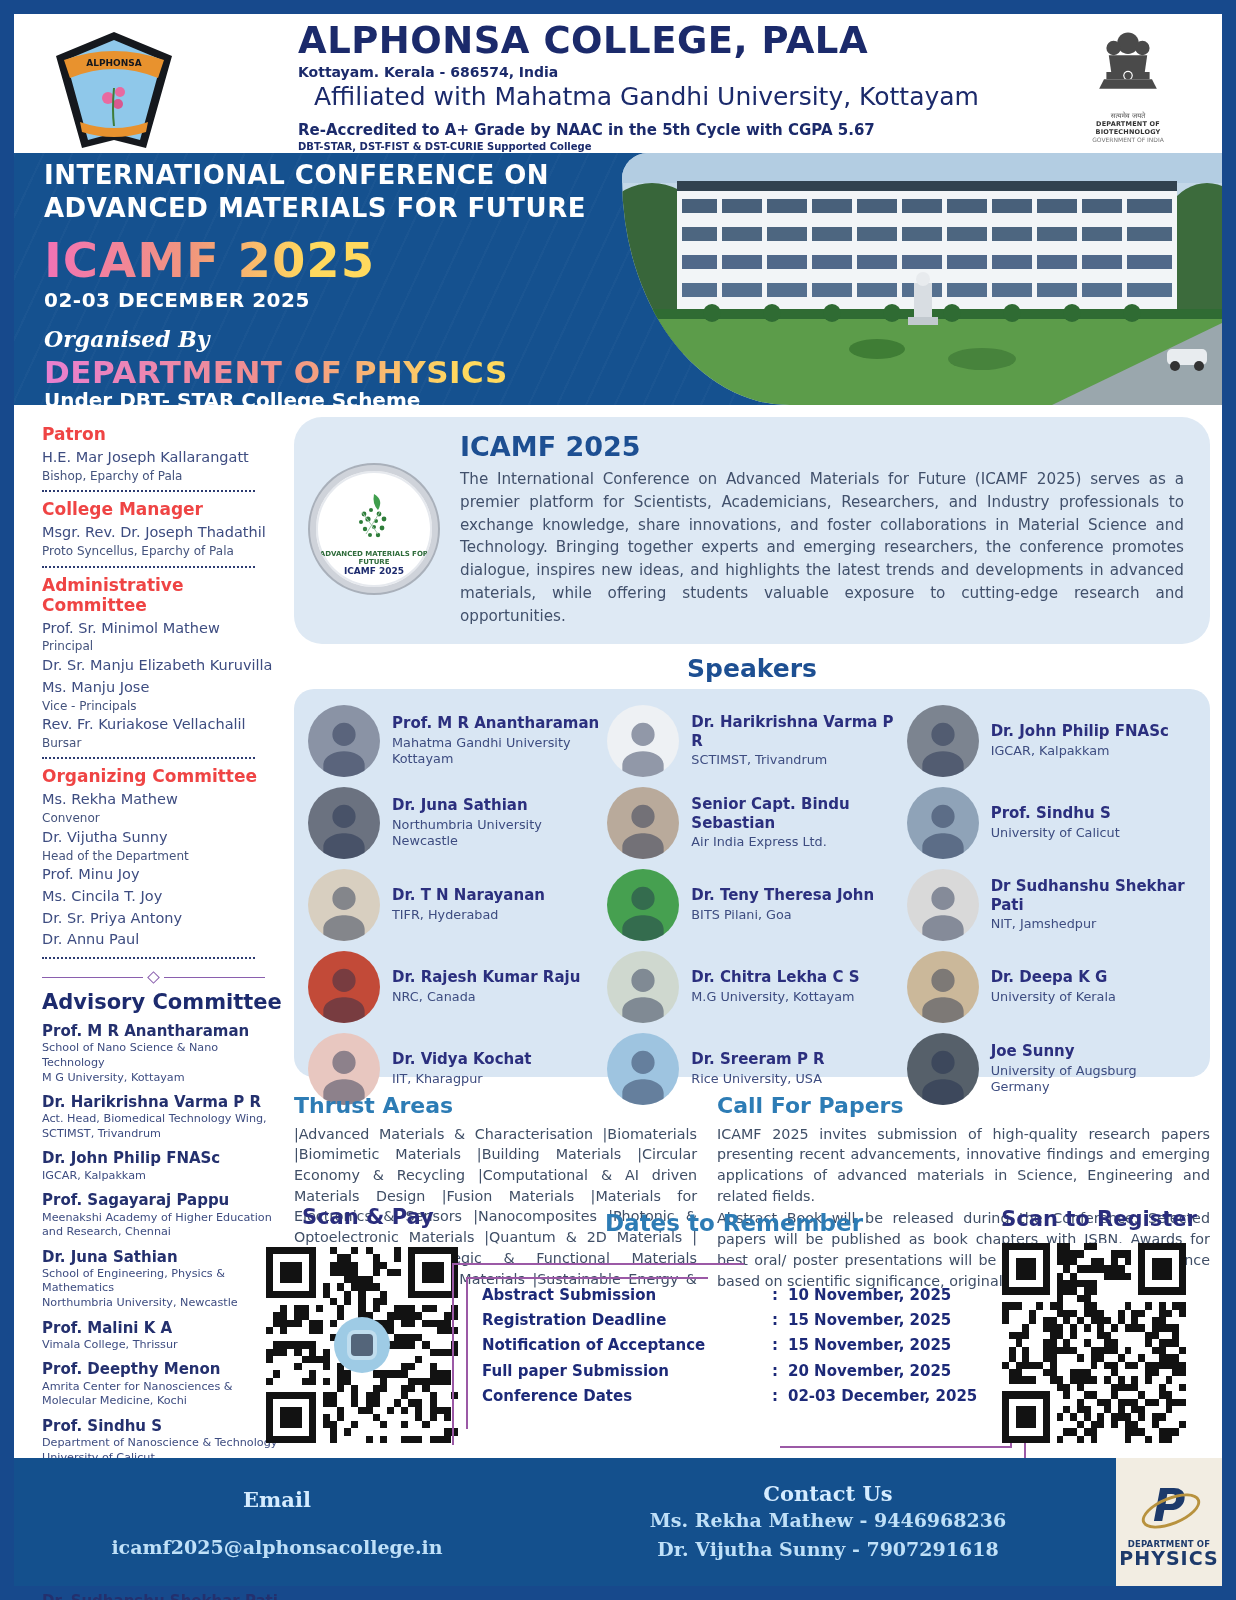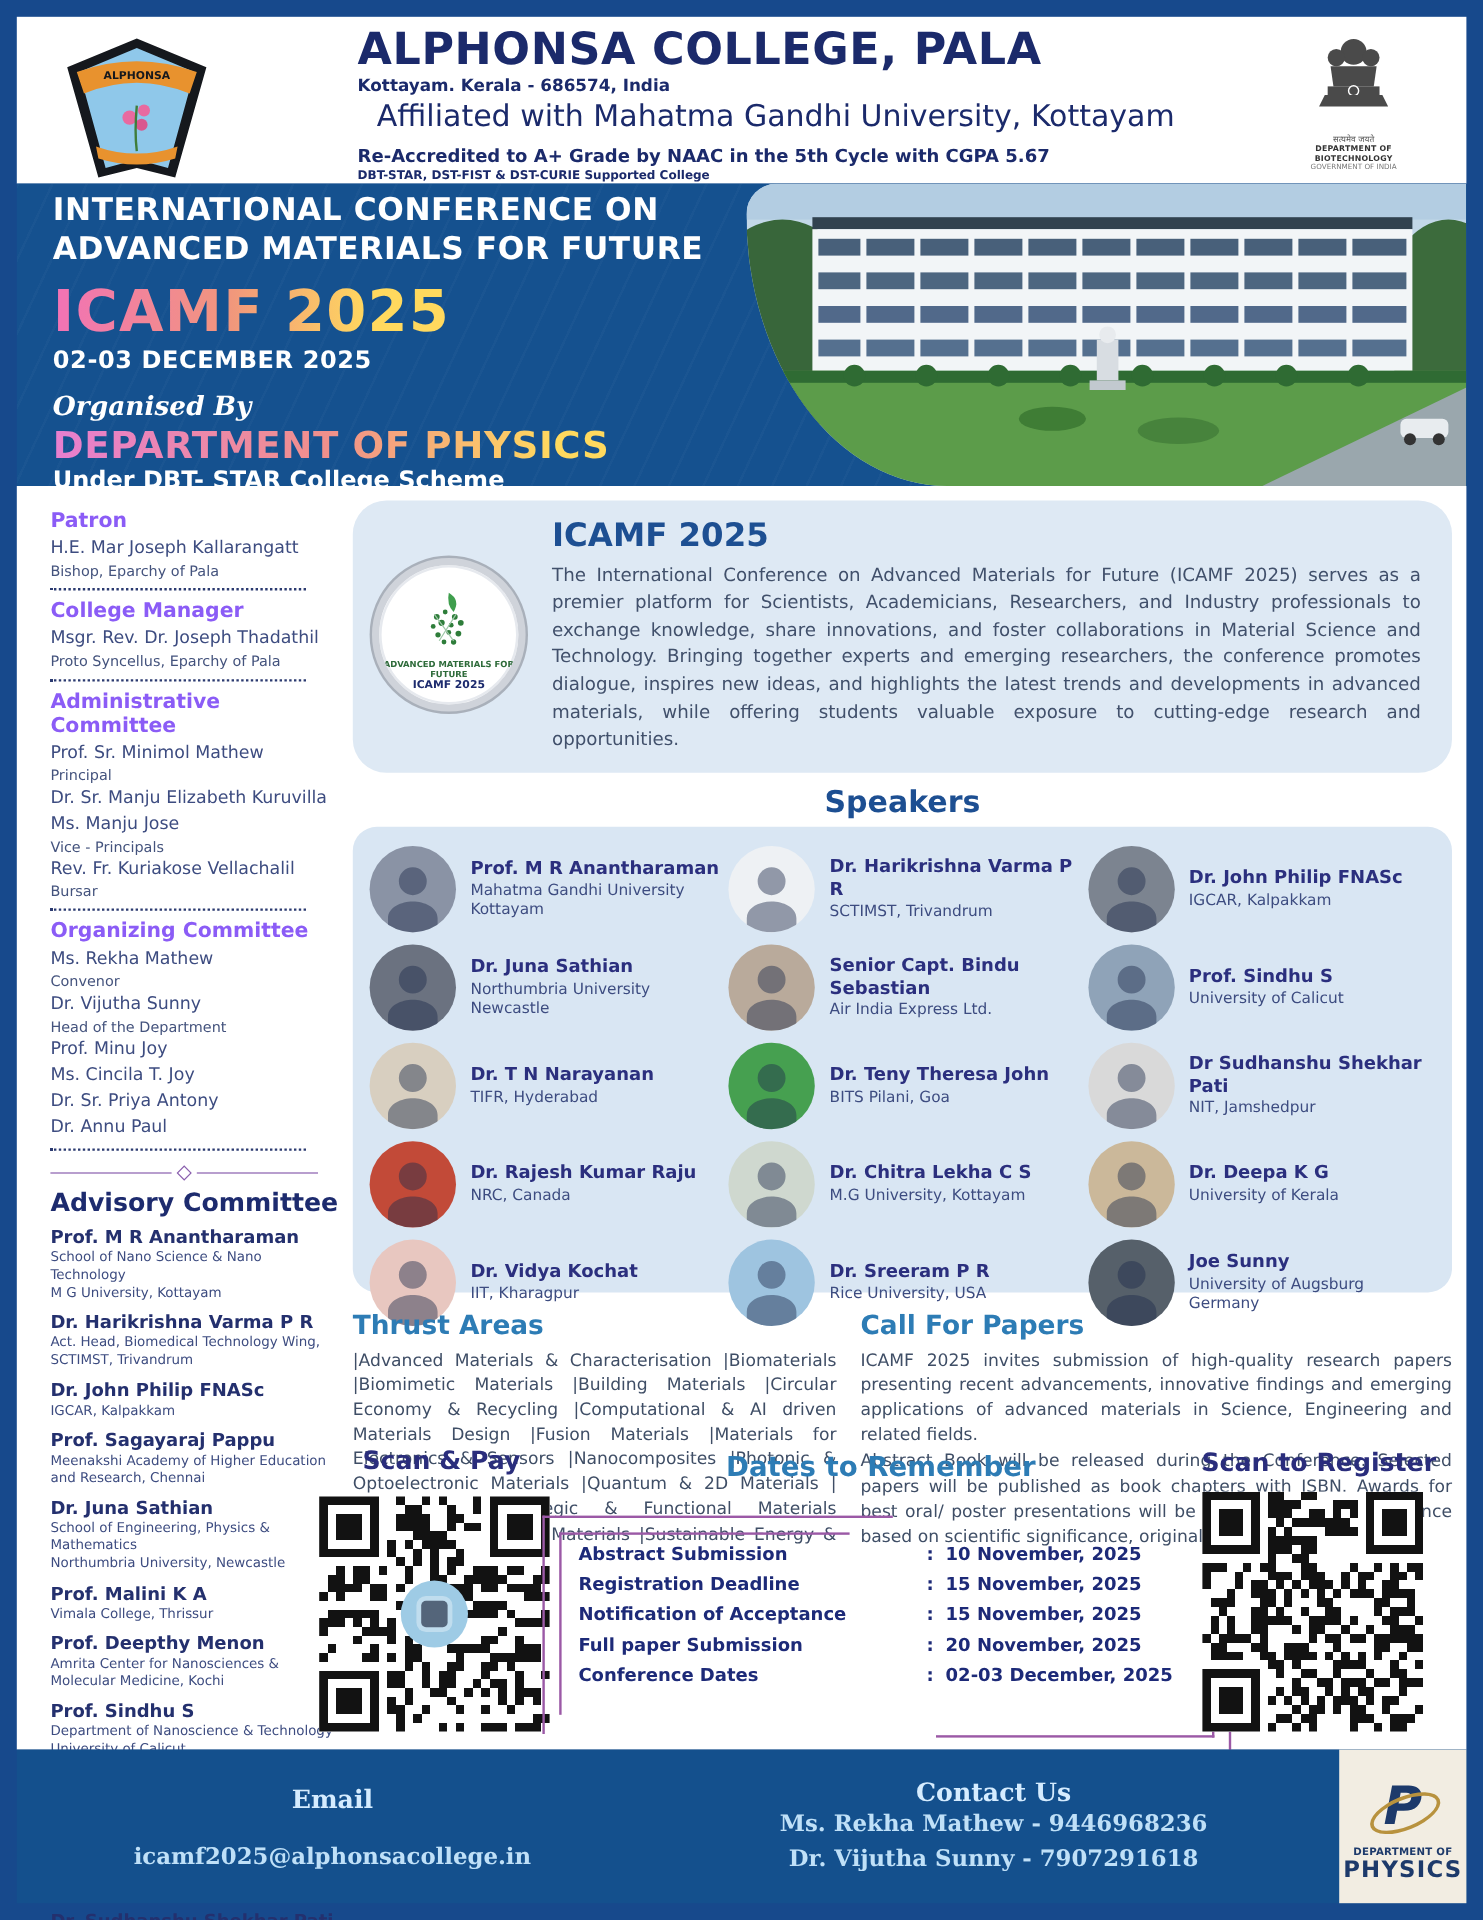--- a/index.html
+++ b/index.html
@@ -38,21 +38,21 @@
     font-size:22px;margin-top:14px;}
   .dept{font-size:31px;font-weight:800;letter-spacing:.5px;margin-top:2px;
     background:linear-gradient(90deg,#e87fd0 0%,#f0908a 50%,#ffd95e 90%);
     -webkit-background-clip:text;background-clip:text;color:transparent;display:inline-block;}
   .scheme{font-size:20px;font-weight:700;margin-top:-2px;}
   .photo{position:absolute;right:0;top:0;width:600px;height:252px;overflow:hidden;
     border-bottom-left-radius:170px 230px;border-top-left-radius:26px;}
   
   .content{position:absolute;left:14px;top:405px;right:14px;bottom:142px;background:#ffffff;}
   .sidebar{position:absolute;left:0;top:0;width:276px;padding:12px 6px 0 28px;box-sizing:border-box;}
-  .c-title{font-size:17px;font-weight:800;color:#8b5cf6;margin:7px 0 3px 0;}
+  .c-title{font-size:17px;font-weight:800;color:#ef4444;margin:7px 0 3px 0;}
   .m-name{font-size:14.5px;font-weight:500;color:#3d4c80;line-height:1.5;}
   .m-role{font-size:12px;color:#44537d;line-height:1.3;}
   .dotted{border-bottom:2px dotted #2b3a70;width:88%;margin:6px 0 4px 0;}
   .ornament{display:flex;align-items:center;gap:6px;margin:14px 0 8px 0;width:92%;}
   .ornament .line{flex:1;height:1px;background:#8a5fae;}
   .ornament .dia{width:7px;height:7px;border:1px solid #8a5fae;transform:rotate(45deg);}
   .adv-title{font-size:21px;font-weight:800;color:#1d2b6e;margin:8px 0 6px 0;}
   .adv-name{font-size:15px;font-weight:800;color:#24306e;line-height:1.35;margin-top:7px;}
   .adv-affil{font-size:11.2px;color:#3d4c80;line-height:1.3;white-space:pre-line;}
   

